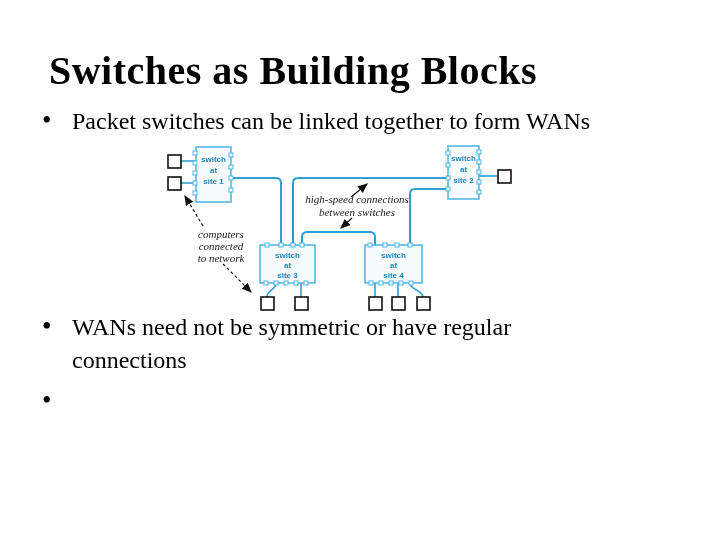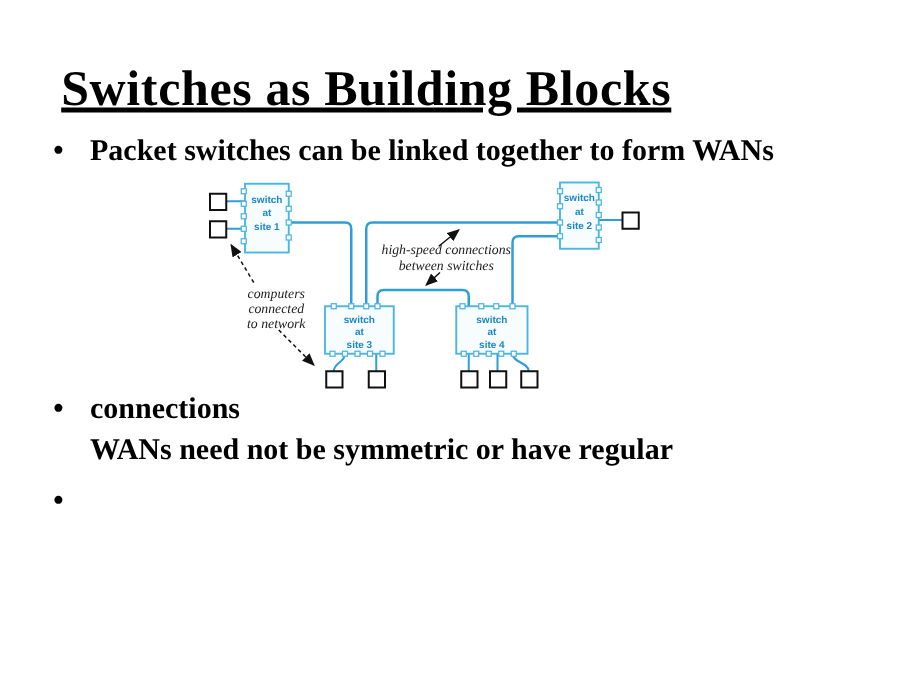--- a/index.html
+++ b/index.html
@@ -2,29 +2,29 @@
 <html><head>
 <meta charset="utf-8">
 <style>
   html,body{margin:0;padding:0;}
   body{
     width:720px;height:540px;position:relative;background:#ffffff;overflow:hidden;
     font-family:"Liberation Serif","DejaVu Serif",serif;color:#000;
   }
   .title{
     position:absolute;top:20px;left:0;width:586px;text-align:center;
-    font-size:40px;line-height:48px;letter-spacing:0.5px;text-decoration:underline;
+    font-size:40px;line-height:48px;letter-spacing:0.5px;
   }
   .bullet-group{position:absolute;left:0;width:716px;}
   .bullet-group.top{top:105px;}
   .bullet-group.bottom{top:311px;}
   .bullet-item{position:relative;padding-left:72px;font-size:24px;line-height:33px;}
   .bullet-item + .bullet-item{margin-top:8px;}
   .bullet-dot{position:absolute;left:42px;top:-1px;font-size:27px;}
-  .bullet-line{white-space:nowrap;font-weight:bold;}
+  .bullet-line{white-space:nowrap;}
   .diagram{position:absolute;left:150px;top:140px;width:380px;height:175px;}
   svg{display:block;}
   .sw-box{fill:#f7fcff;stroke:#4ab5e3;stroke-width:1.5;}
   .stub{fill:#ffffff;stroke:#4ab5e3;stroke-width:1;}
   .link{fill:none;stroke:#2f9ed8;stroke-width:2;stroke-linecap:butt;}
   .complink{fill:none;stroke:#2f9ed8;stroke-width:1.6;}
   .computer{fill:#ffffff;stroke:#111111;stroke-width:1.6;}
   .sw-label{font-family:"Liberation Sans","DejaVu Sans",sans-serif;font-size:8px;font-weight:bold;fill:#1b86c7;text-anchor:middle;}
   .anno{font-family:"Liberation Serif","DejaVu Serif",serif;font-style:italic;font-size:11px;fill:#1a1a1a;text-anchor:middle;}
   .arrow{fill:none;stroke:#111111;stroke-width:1.2;}
@@ -163,19 +163,19 @@
       <text class="anno" x="221" y="262">to network</text>
       <path class="arrow dashed" d="M203,226 L185,196" marker-end="url(#ah)"></path>
       <path class="arrow dashed" d="M223,264 L251,292" marker-end="url(#ah)"></path>
     </g>
   </svg>
 </div>
 
 <div class="bullet-group bottom">
   <div class="bullet-item">
     <span class="bullet-dot">•</span>
+    <div class="bullet-line">WANs need not be symmetric or have regular</div>
     <div class="bullet-line">connections</div>
-    <div class="bullet-line">WANs need not be symmetric or have regular</div>
   </div>
   <div class="bullet-item">
     <span class="bullet-dot">•</span>
   </div>
 </div>
 
 </body></html>

